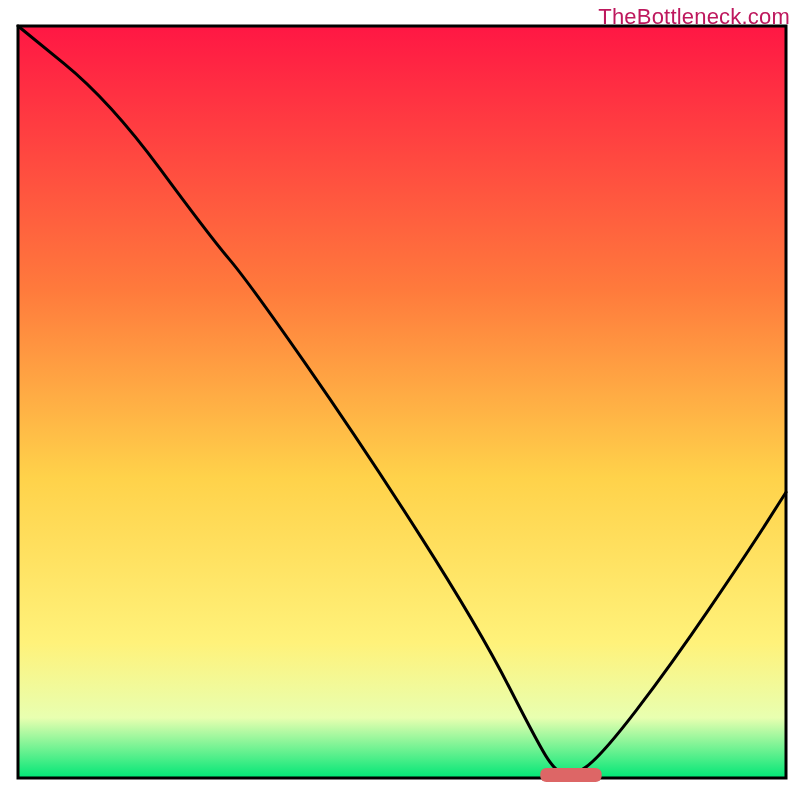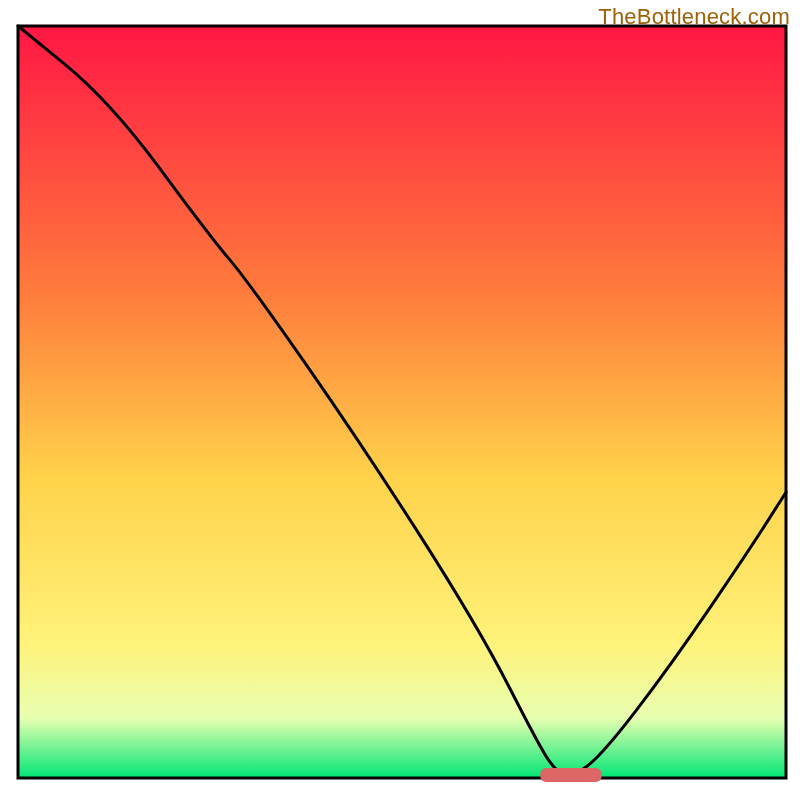--- a/index.html
+++ b/index.html
@@ -1,17 +1,17 @@
 <!DOCTYPE html>
 <html><head>
 <meta charset="utf-8">
 <style>
   html,body{margin:0;padding:0;width:800px;height:800px;overflow:hidden;background:#fff;font-family:Arial,Helvetica,sans-serif}
   .wrap{position:relative;width:800px;height:800px}
-  .watermark{position:absolute;top:4px;right:10px;color:#a16207;font-size:22px;font-weight:400;letter-spacing:.2px}
+  .watermark{position:absolute;top:4px;right:10px;color:#be185d;font-size:22px;font-weight:400;letter-spacing:.2px}
   svg{display:block}
 </style>
 </head>
 <body>
 <div class="wrap">
   <div class="watermark">TheBottleneck.com</div>
   <svg width="800" height="800" viewBox="0 0 800 800">
     <defs>
       <linearGradient id="bg" x1="0" y1="0" x2="0" y2="1">
         <stop id="g0" offset="0%" stop-color="#ff1744"></stop>

